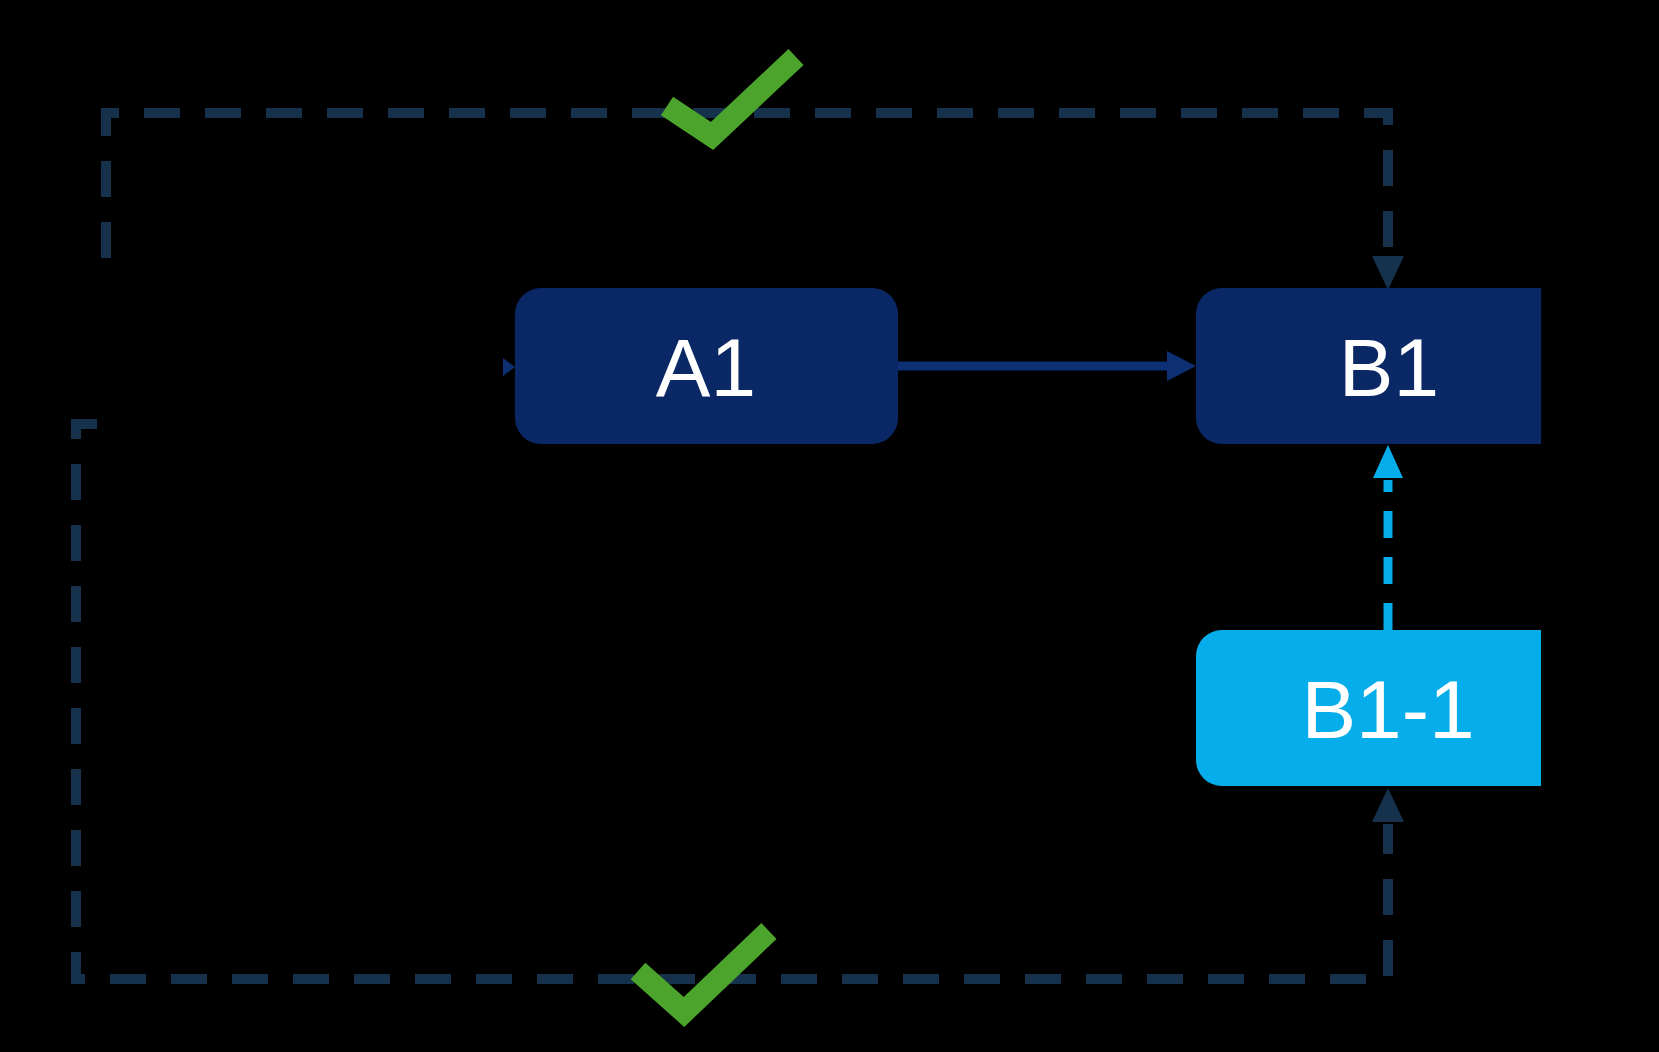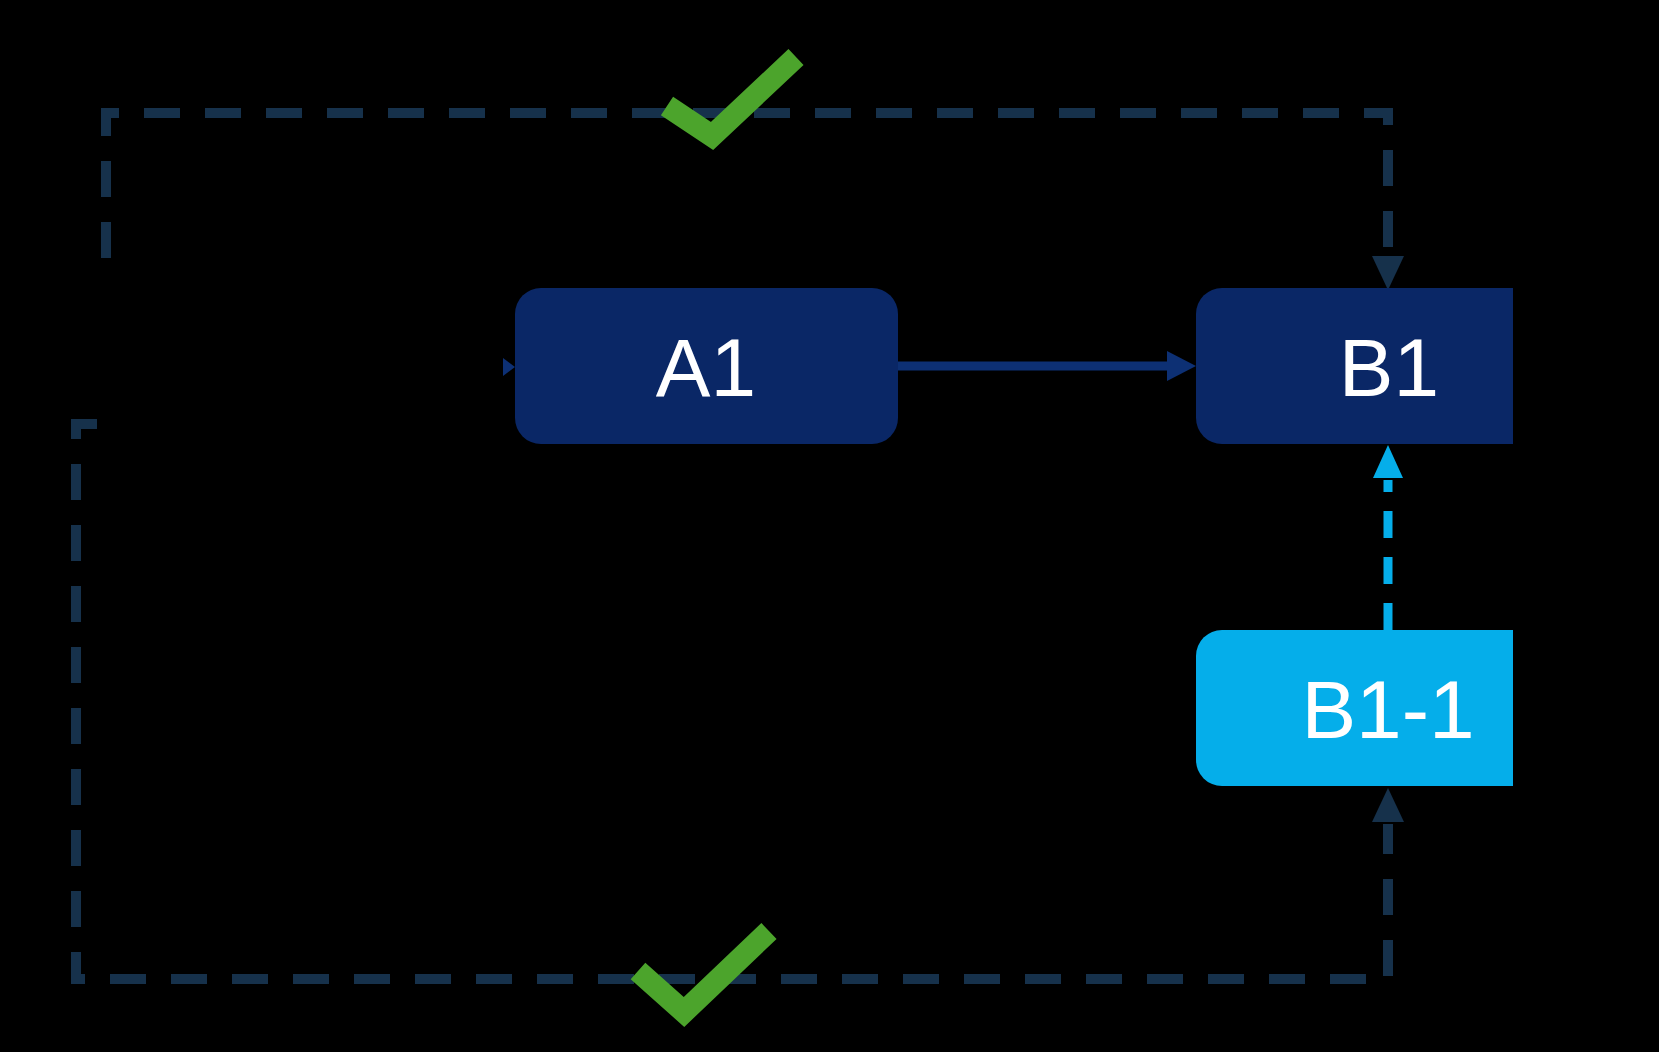--- a/index.html
+++ b/index.html
@@ -5,20 +5,21 @@
   html, body {
     margin: 0;
     padding: 0;
     background: #000;
   }
   .stage {
     position: relative;
     width: 1513px;
     height: 1052px;
     overflow: hidden;
+    padding-left: 28px;
   }
   .stage svg {
     position: absolute;
     left: 0;
     top: 0;
     display: block;
   }
   .dash-loop {
     fill: none;
     stroke-width: 10;

